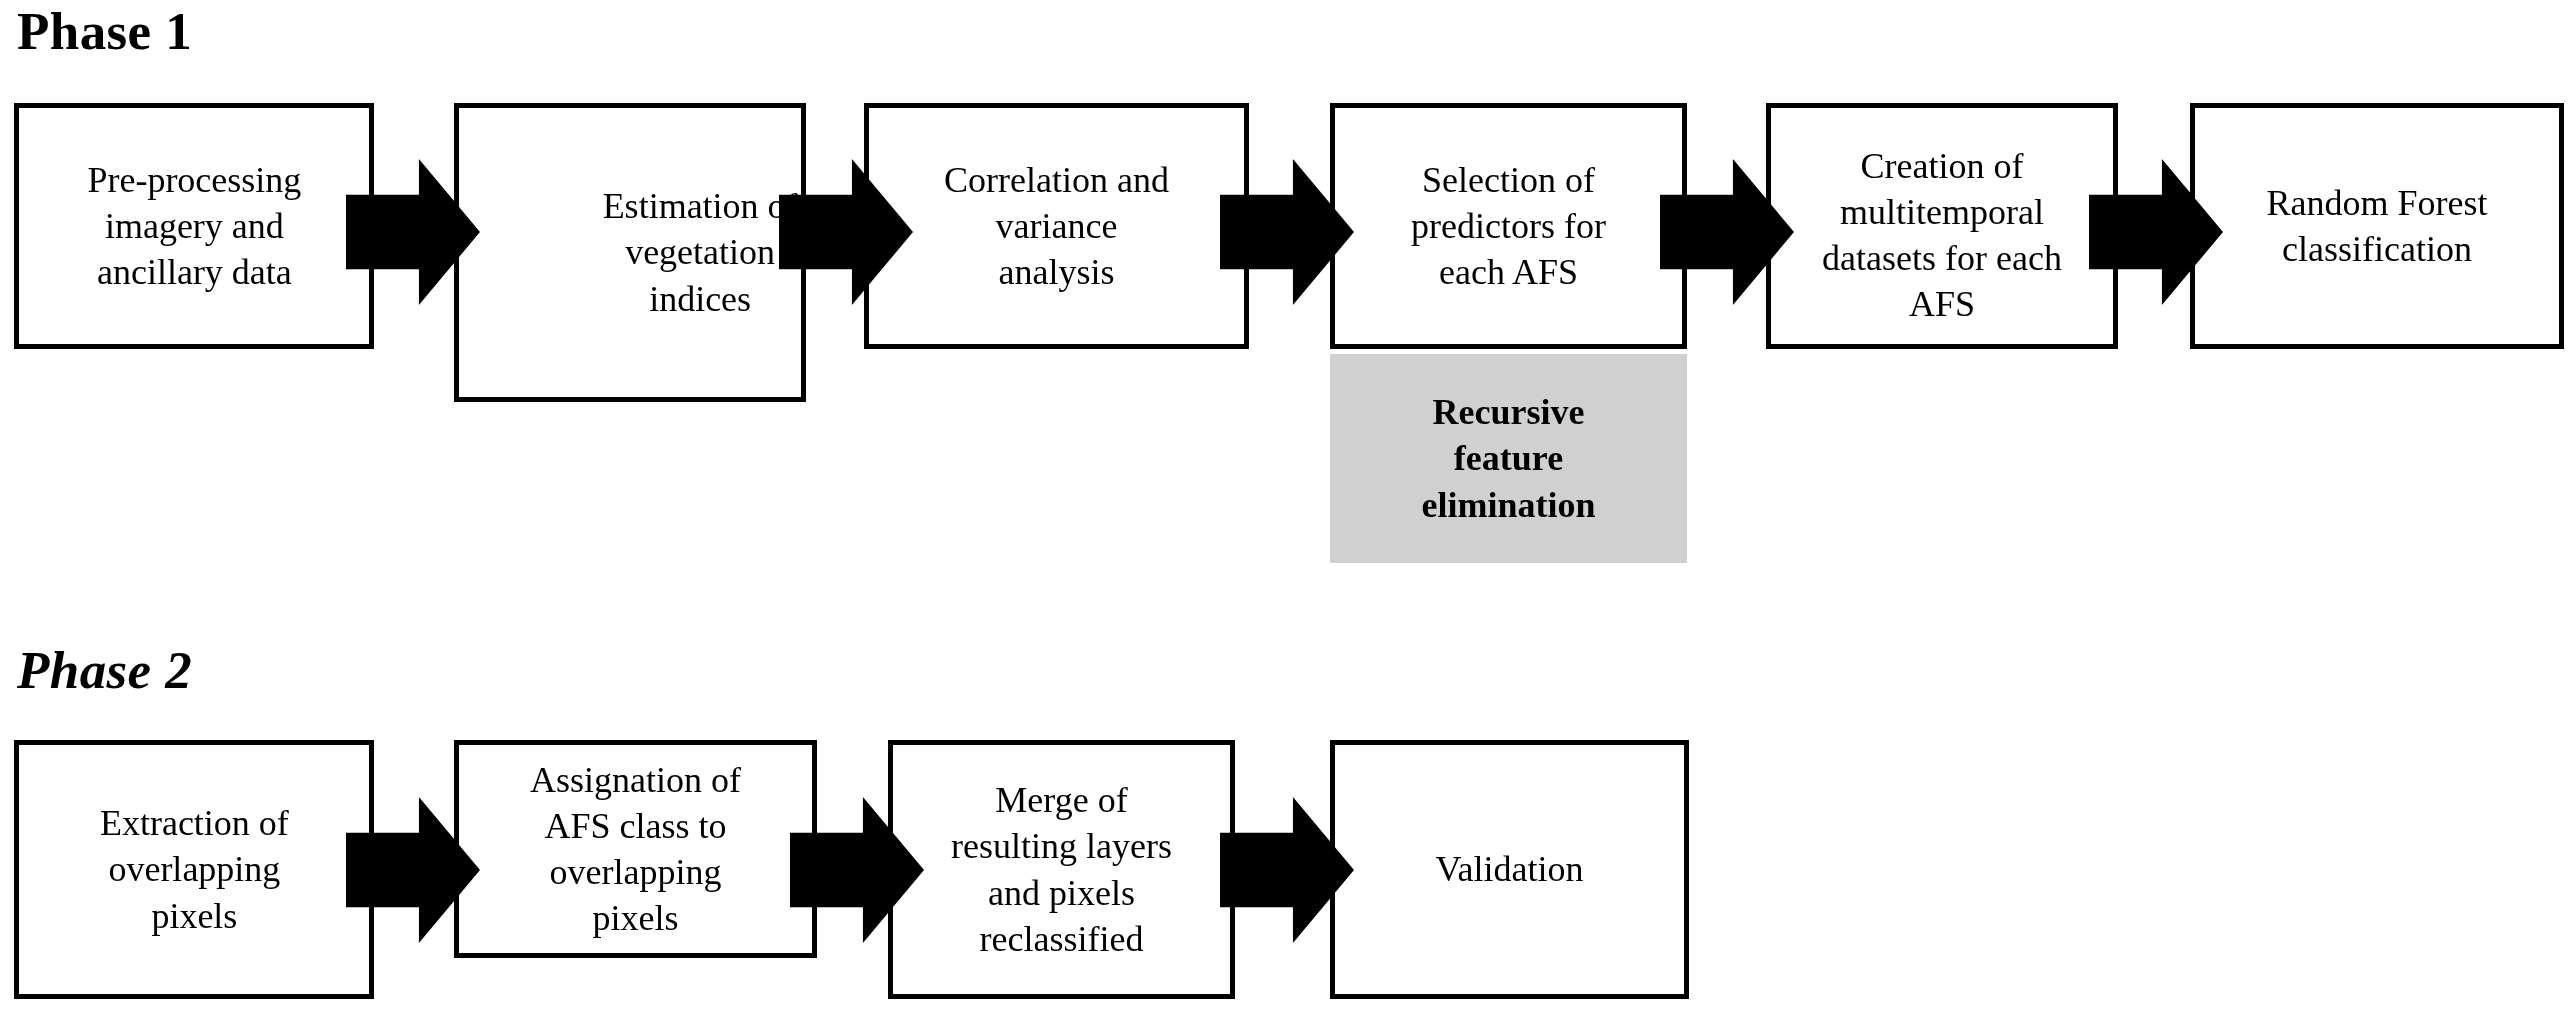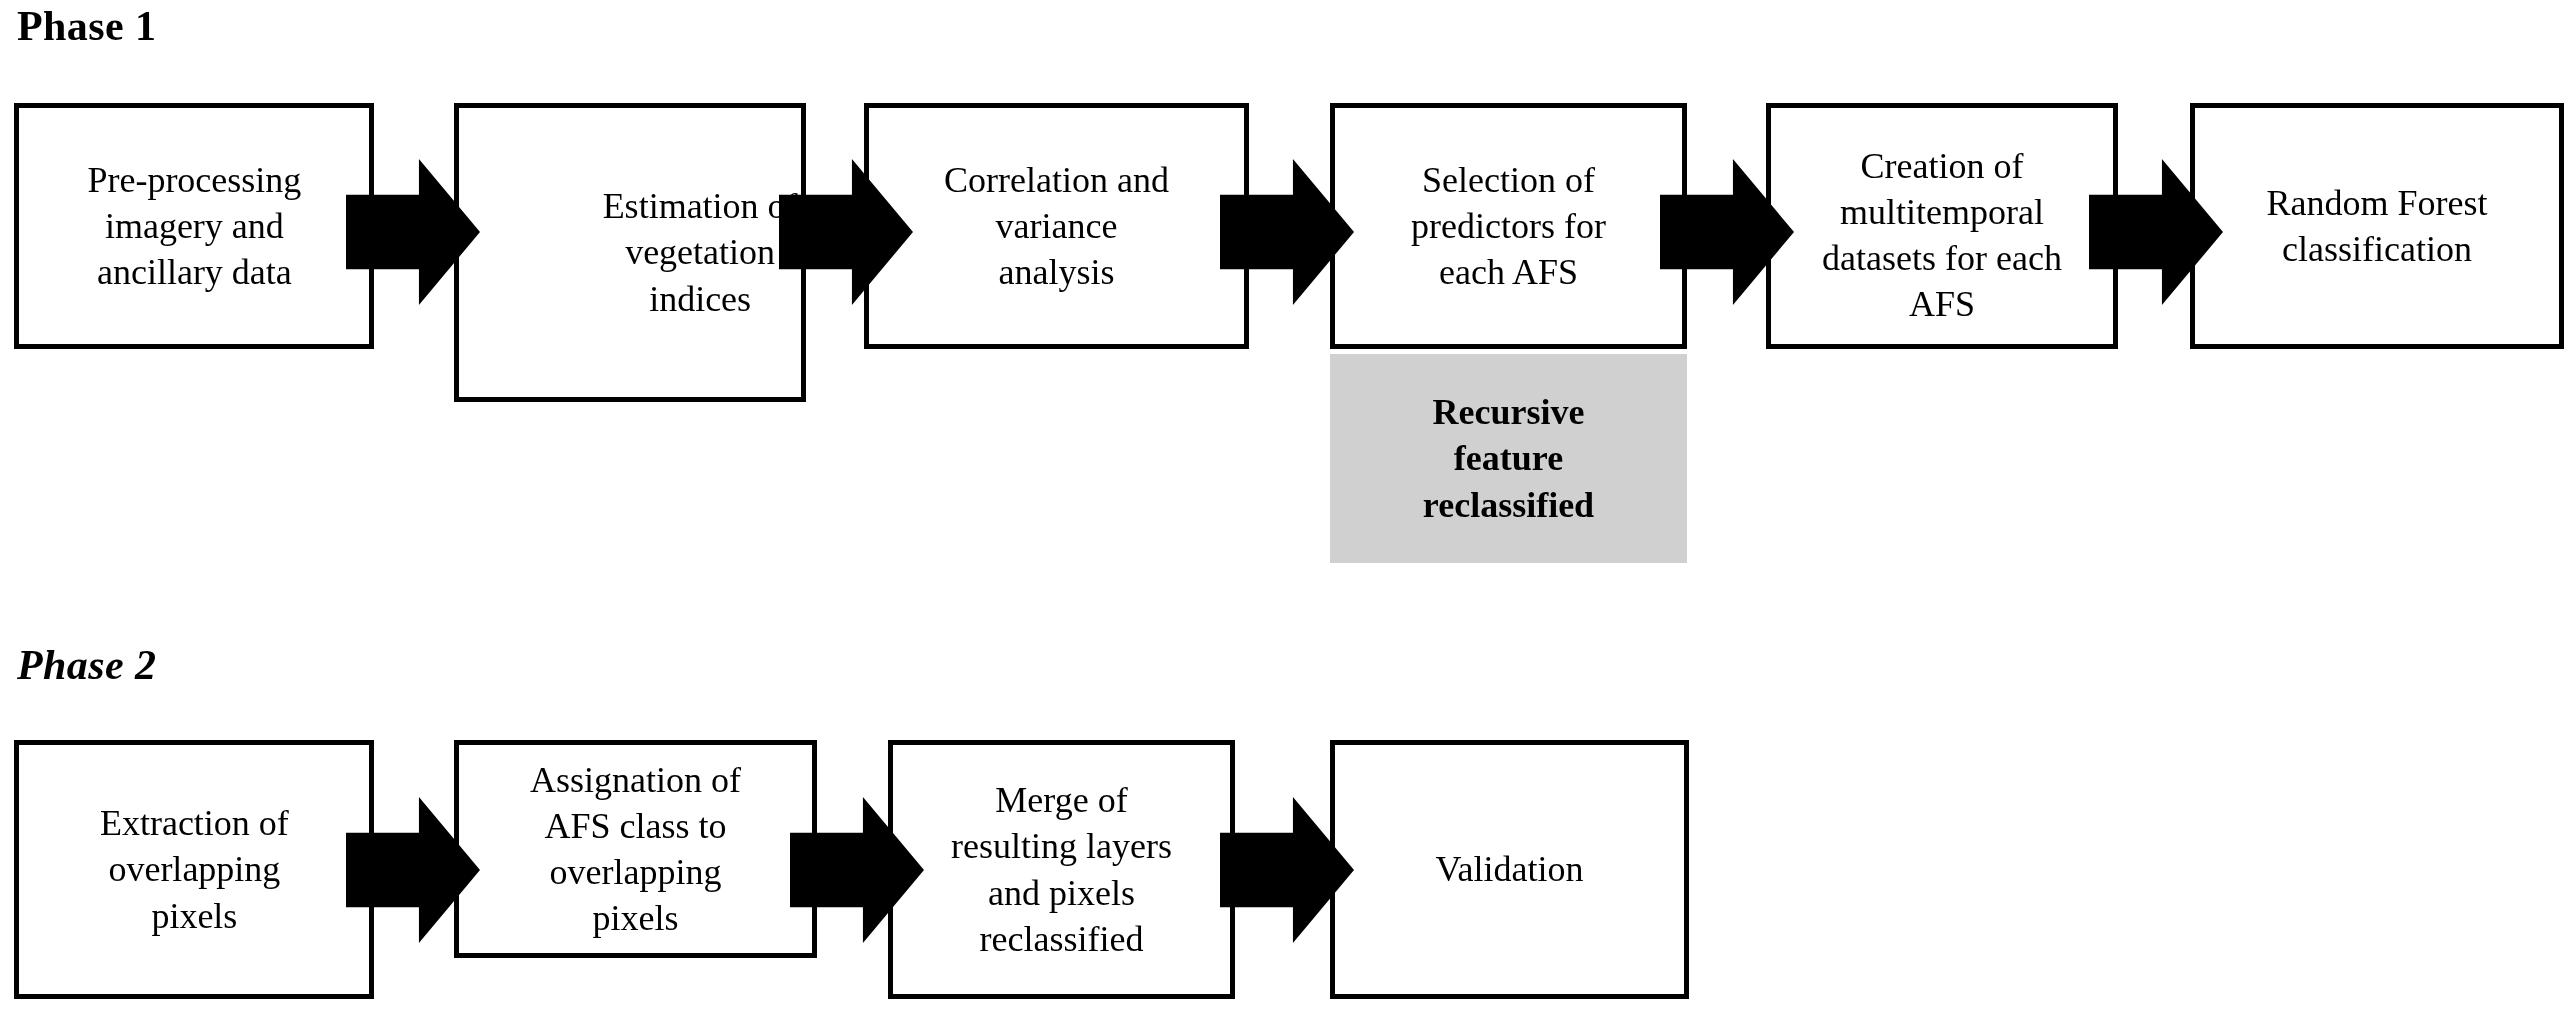--- a/index.html
+++ b/index.html
@@ -9,21 +9,21 @@
     font-family:"Liberation Serif","DejaVu Serif",serif;
     color:#000000;
     -webkit-font-smoothing:antialiased;
   }
   .canvas{position:absolute;left:0;top:0;width:2576px;height:1016px;}
 
   
   .phase-title{
     position:absolute;
     font-weight:bold;
-    font-size:42px;
+    font-size:53px;
     line-height:1;
     letter-spacing:0.4px;
     white-space:nowrap;
     text-align:right;
   }
 
   
   .node{
     position:absolute;
     box-sizing:border-box;
@@ -102,21 +102,21 @@
 
   <div class="node" style="left:1330px;top:103px;width:357px;height:246px;">
     <span class="node-label">Selection of
 predictors for
 each AFS</span>
   </div>
 
   <div class="annot" style="left:1330px;top:354px;width:357px;height:209px;">
     <span class="annot-label">Recursive
 feature
-reclassified</span>
+elimination</span>
   </div>
 
   <div class="node overflow" style="left:1766px;top:103px;width:352px;height:246px;">
     <span class="node-label">Creation of
 multitemporal
 datasets for each
 AFS</span>
   </div>
 
   <div class="node" style="left:2190px;top:103px;width:374px;height:246px;">

